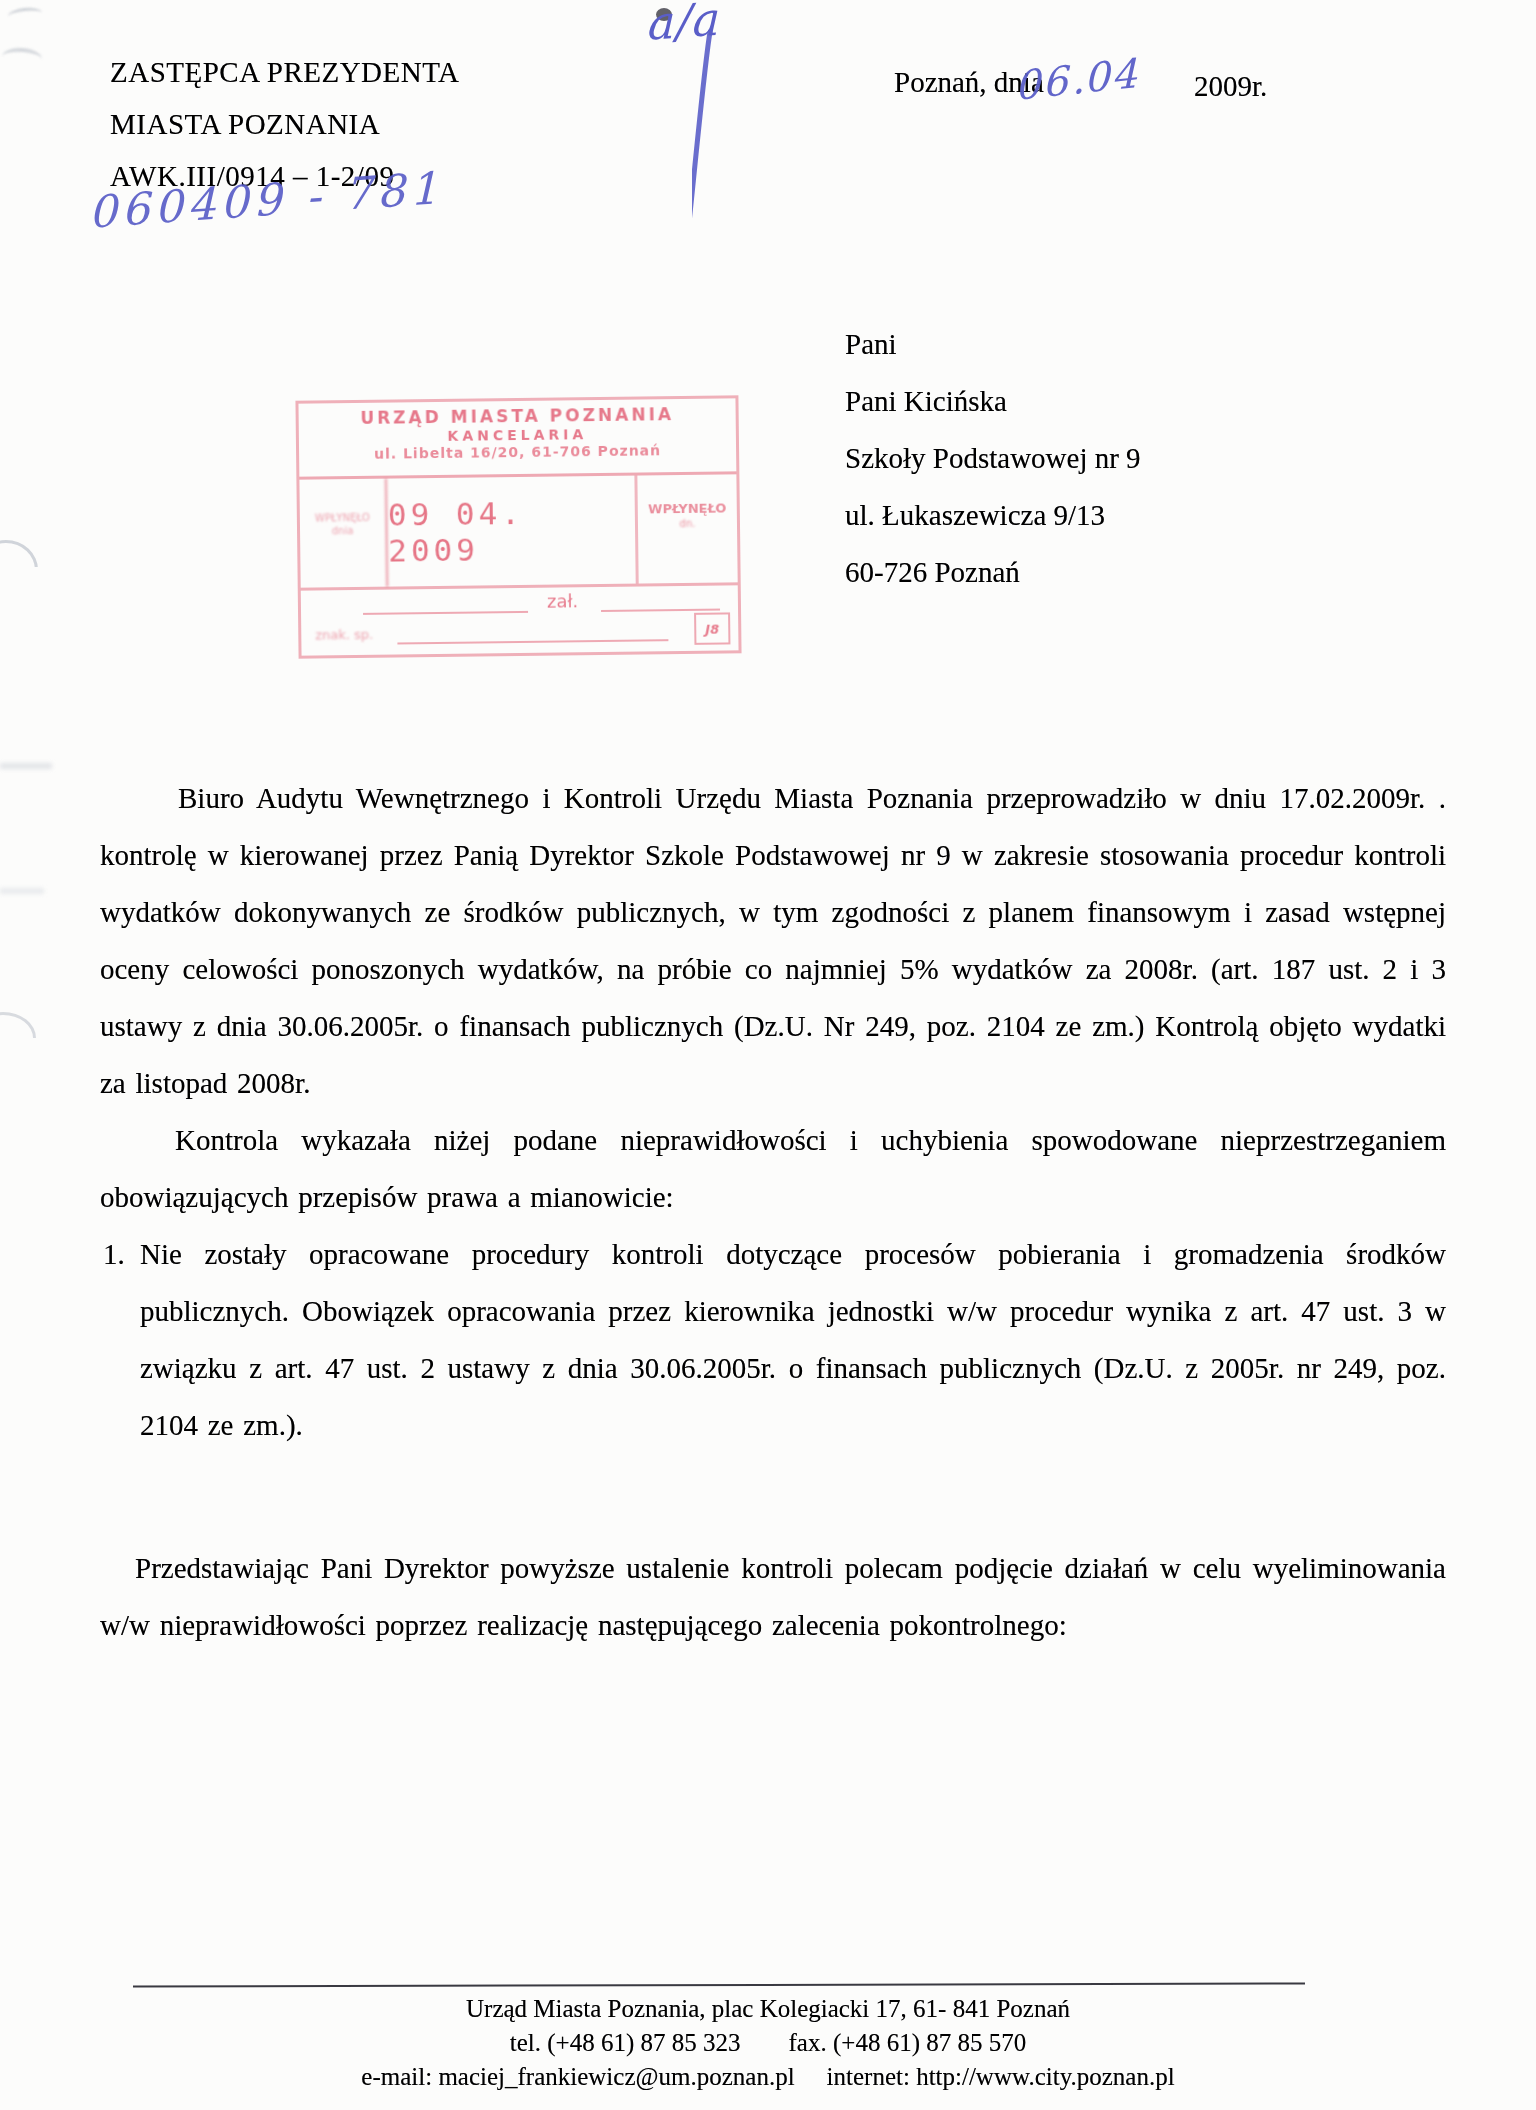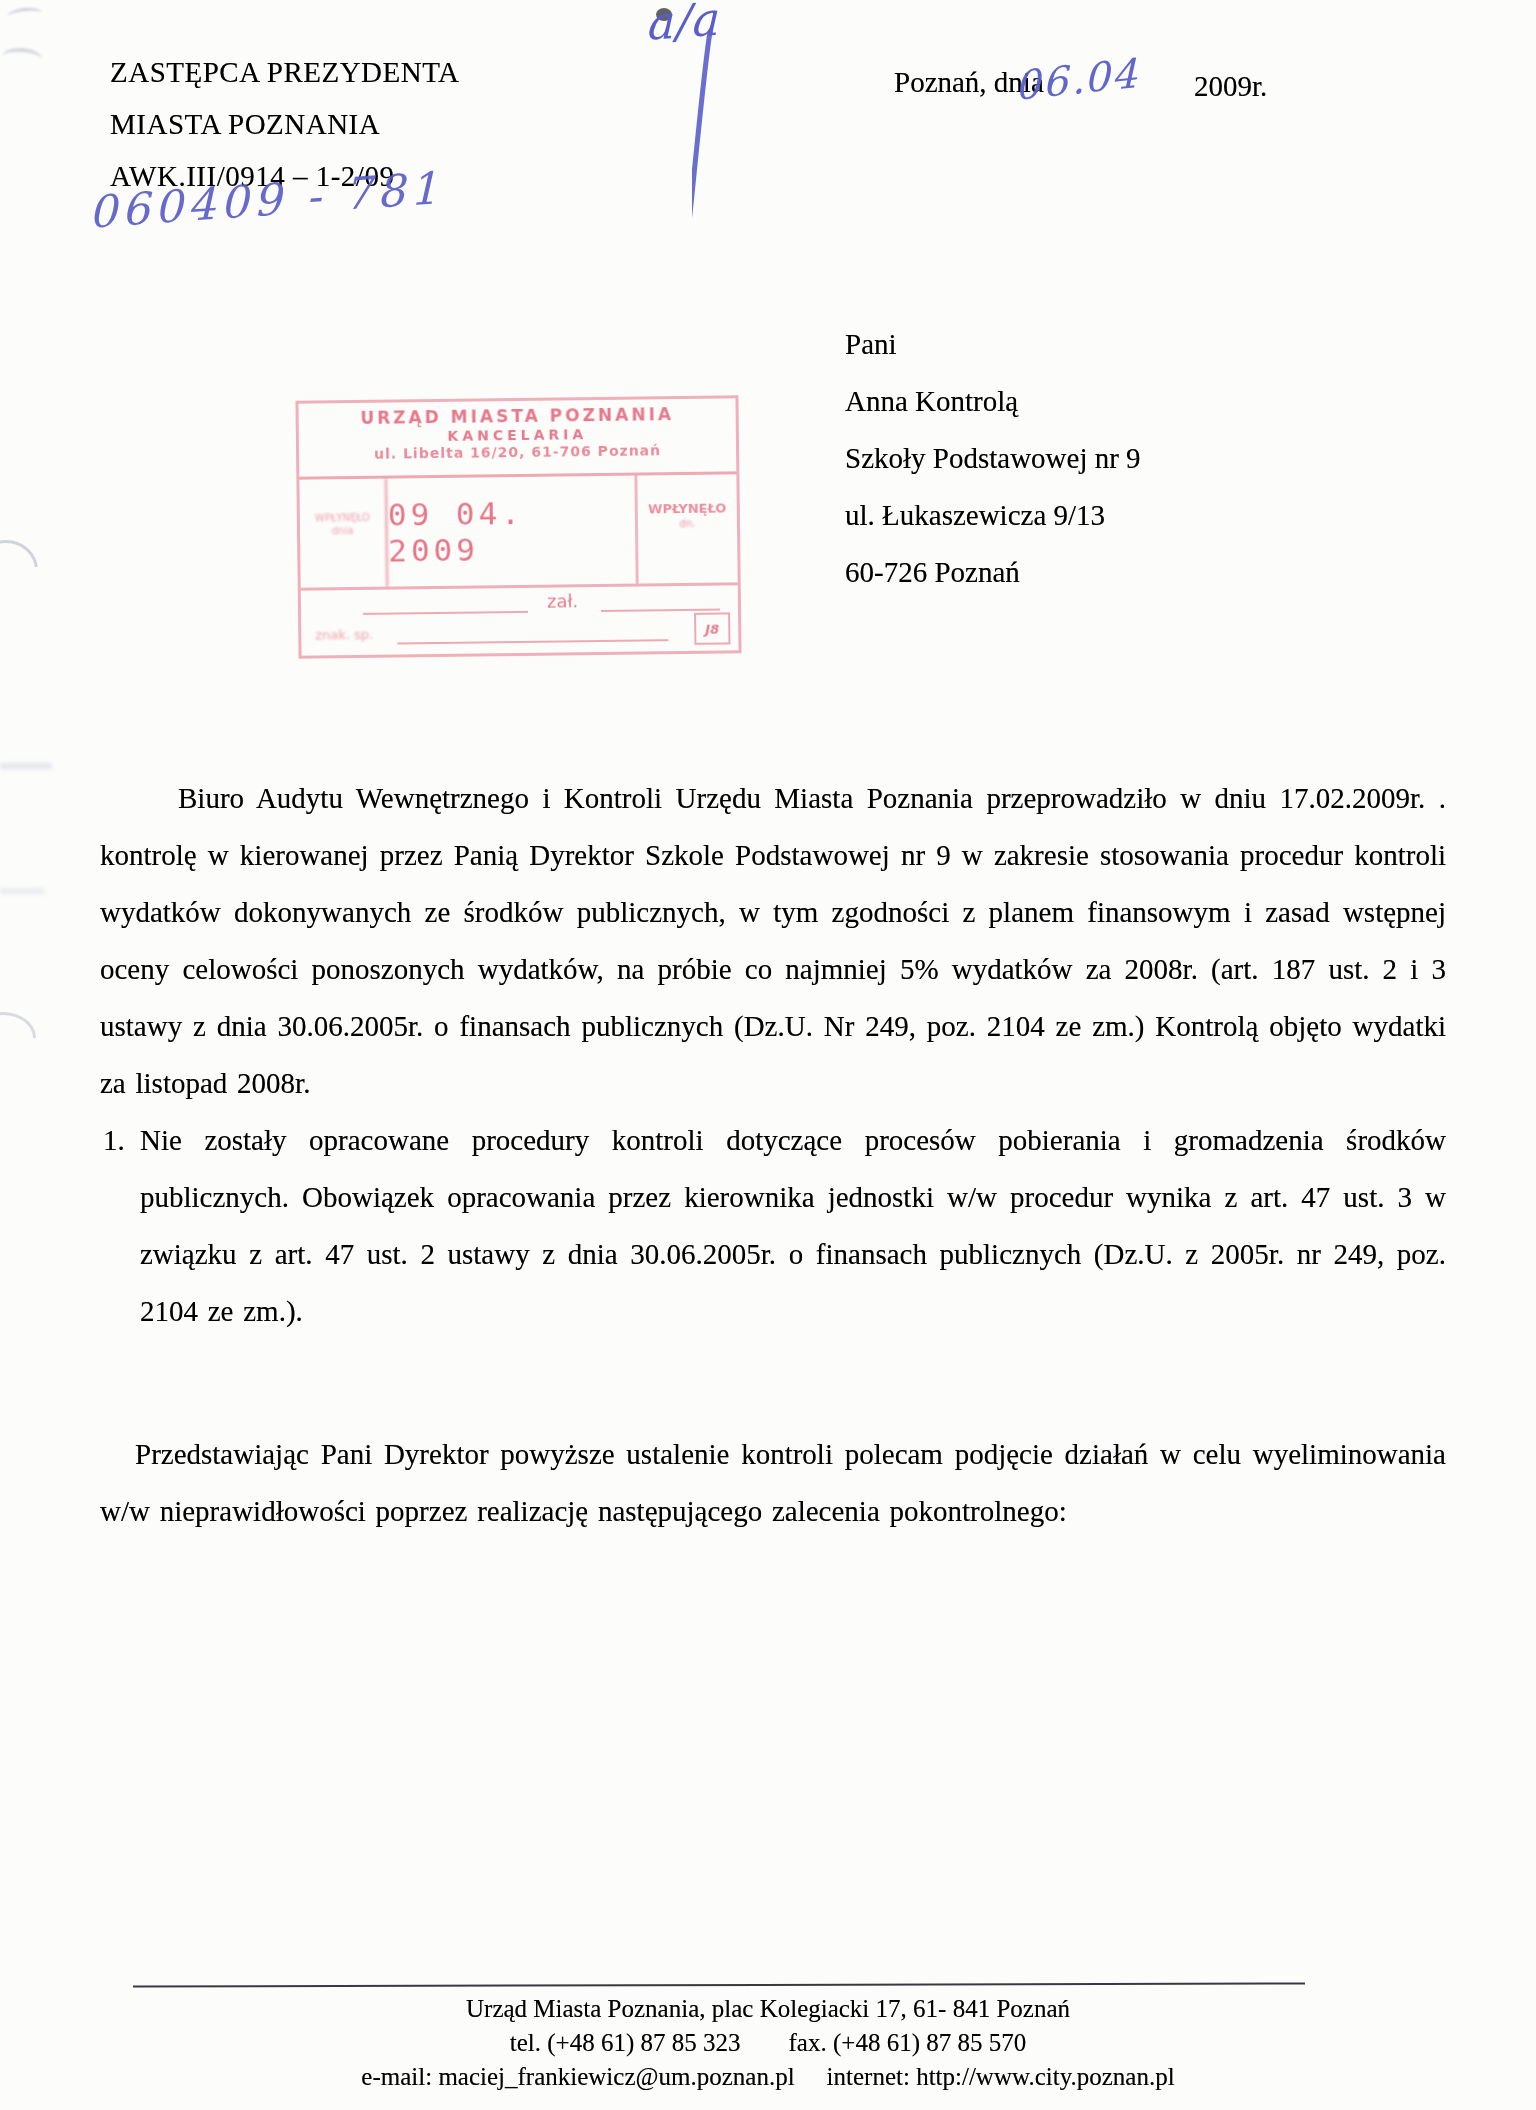--- a/index.html
+++ b/index.html
@@ -120,21 +120,21 @@
   <div class="hand reg-number">060409 - 781</div>
 
   <div class="dateline typed">
     <span>Poznań, dnia</span>
     <span class="suffix">2009r.</span>
   </div>
   <div class="hand date-filled">06.04</div>
 
   <div class="recipient typed">
     <div>Pani</div>
-    <div>Anna Kontrolą</div>
+    <div>Pani Kicińska</div>
     <div>Szkoły Podstawowej nr 9</div>
     <div>ul. Łukaszewicza 9/13</div>
     <div>60-726 Poznań</div>
   </div>
 
   <div class="stamp">
     <div class="stamp-frame">
       <div class="stamp-header">
         <div class="stamp-org">URZĄD MIASTA POZNANIA</div>
         <div class="stamp-dept">KANCELARIA</div>
@@ -159,20 +159,21 @@
       <div class="stamp-row4">
         <span class="znak">znak. sp.</span>
         <span class="blank3"></span>
         <span class="stamp-corner-box">J8</span>
       </div>
     </div>
   </div>
 
   <div class="body-text typed">
     <p class="p-first">Biuro Audytu Wewnętrznego i Kontroli Urzędu Miasta Poznania przeprowadziło w dniu 17.02.2009r. . kontrolę w kierowanej przez Panią Dyrektor Szkole Podstawowej nr 9 w zakresie stosowania procedur kontroli wydatków dokonywanych ze środków publicznych, w tym zgodności z planem finansowym i zasad wstępnej oceny celowości ponoszonych wydatków, na próbie co najmniej 5% wydatków za 2008r. (art. 187 ust. 2 i 3 ustawy z dnia 30.06.2005r. o finansach publicznych (Dz.U. Nr 249, poz. 2104 ze zm.) Kontrolą objęto wydatki za listopad 2008r.</p>
+    <p class="p-second">Kontrola wykazała niżej podane nieprawidłowości i uchybienia spowodowane nieprzestrzeganiem obowiązujących przepisów prawa a mianowicie:</p>
     <div class="list-item">
       <span class="marker">1.</span>
       <p>Nie zostały opracowane procedury kontroli dotyczące procesów pobierania i gromadzenia środków publicznych. Obowiązek opracowania przez kierownika jednostki w/w procedur wynika z art. 47 ust. 3 w związku z art. 47 ust. 2 ustawy z dnia 30.06.2005r. o finansach publicznych (Dz.U. z 2005r. nr 249, poz. 2104 ze zm.).</p>
     </div>
     <p class="p-fourth">Przedstawiając Pani Dyrektor powyższe ustalenie kontroli polecam podjęcie działań w celu wyeliminowania w/w nieprawidłowości poprzez realizację następującego zalecenia pokontrolnego:</p>
   </div>
 
   <div class="footer-rule"></div>
   <div class="footer typed">
     <div>Urząd Miasta Poznania, plac Kolegiacki 17, 61- 841 Poznań</div>

